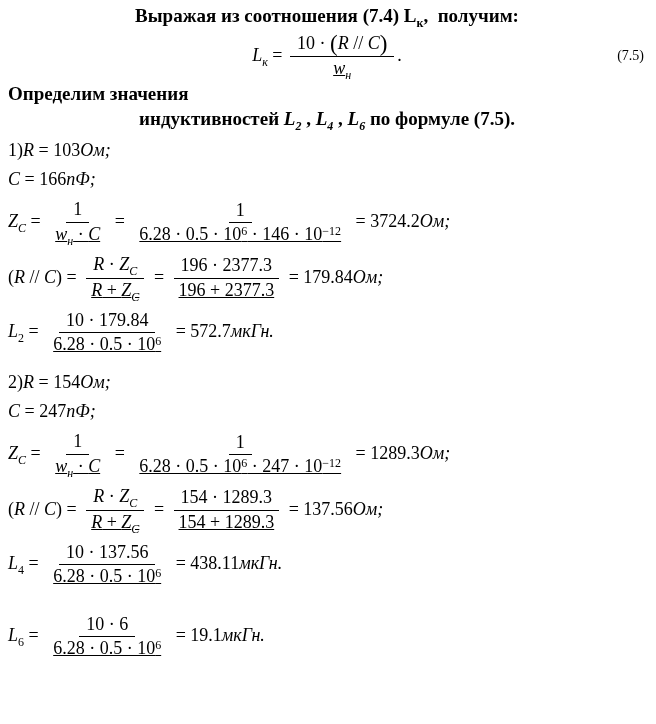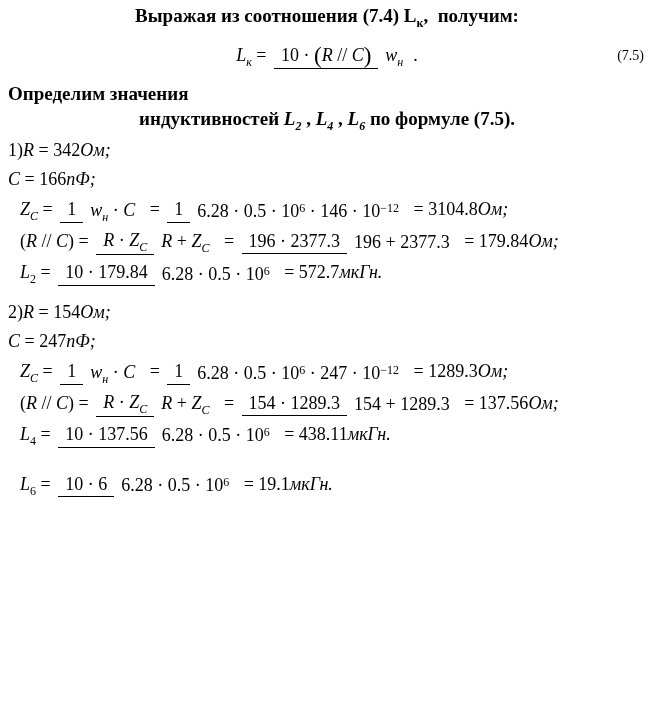--- a/index.html
+++ b/index.html
@@ -13,24 +13,24 @@
   .doc { width: 656px; height: 516px; padding: 3px 10px 0 8px; }
   .it { font-style: italic; }
   sub { font-size: 12px; line-height: 1; vertical-align: -5px; }
   sup { font-size: 12px; line-height: 1; vertical-align: 5px; }
   .title { text-align: center; font-weight: bold; font-size: 19px; padding-top: 2px; }
   .eqrow { position: relative; height: 54px; display: flex; align-items: center; justify-content: center; }
   .eqnum { position: absolute; right: 2px; top: 19px; font-weight: normal; font-size: 14px; }
   .noteR { padding-right: 16px; font-weight: bold; font-size: 19px; }
   .noteC { text-align: center; font-weight: bold; font-size: 19px; margin: 2px 0 4px 0; }
   .sln { margin: 8px 0; }
-  .fln { margin: 7px 12px; }
-  .fr { display: inline-flex; flex-direction: row; align-items: center; vertical-align: middle; margin: 0 3px; text-align: left; }
+  .fln { margin: 7px 0; }
+  .fr { display: inline-flex; flex-direction: column; align-items: center; vertical-align: middle; margin: 0 3px; text-align: left; }
   .nu { display: block; border-bottom: 1px solid #000; padding: 0 7px 1px 7px; }
-  .de { display: block; padding: 1px 7px 0 7px; }
+  .de { display: block; padding: 1px 7px 0 7px; text-decoration: underline; }
   .bigp { font-size: 23px; line-height: 1; vertical-align: -2px; }
   .case2 { margin-top: 16px; }
   .case3 { margin-top: 26px; }
 </style>
 </head>
 <body>
 
 <div class="doc">
 
   <div class="title"><span>Выражая из соотношения (7.4) L</span><sub>к</sub><span>,&nbsp; получим:</span></div>
@@ -41,29 +41,29 @@
           <span class="de"><span class="it">w</span><sub class="it">н</sub></span>
         </span><span>.</span></span>
     <span class="eqnum">(7.5)</span>
   </div>
 
   <div class="noteR">Определим значения</div>
 
   <div class="noteC"><span>индуктивностей </span><span class="it">L</span><sub class="it">2</sub><span> , </span><span class="it">L</span><sub class="it">4</sub><span> , </span><span class="it">L</span><sub class="it">6</sub><span> по формуле (7.5).</span></div>
 
   <div class="case1">
-    <div class="sln"><span>1)</span><span class="it">R</span><span> = </span><span>342</span><span class="it">Ом;</span></div>
+    <div class="sln"><span>1)</span><span class="it">R</span><span> = </span><span>103</span><span class="it">Ом;</span></div>
     <div class="sln"><span class="it">C</span><span> = </span><span>166</span><span class="it">пФ;</span></div>
     <div class="fln"><span class="it">Z</span><sub class="it">C</sub><span> = </span><span class="fr">
           <span class="nu">1</span>
           <span class="de"><span class="it">w</span><sub class="it">н</sub><span> · </span><span class="it">C</span></span>
         </span><span> = </span><span class="fr">
           <span class="nu">1</span>
           <span class="de"><span>6.28 · 0.5 · 10</span><sup>6</sup><span> · 146 · 10</span><sup>−12</sup></span>
-        </span><span> = 3104.8</span><span class="it">Ом;</span></div>
+        </span><span> = 3724.2</span><span class="it">Ом;</span></div>
     <div class="fln"><span>(</span><span class="it">R</span><span> // </span><span class="it">C</span><span>)</span><span> = </span><span class="fr">
           <span class="nu"><span class="it">R</span><span> · </span><span class="it">Z</span><sub class="it">C</sub></span>
           <span class="de"><span class="it">R</span><span> + </span><span class="it">Z</span><sub class="it">C</sub></span>
         </span><span> = </span><span class="fr">
           <span class="nu">196 · 2377.3</span>
           <span class="de">196 + 2377.3</span>
         </span><span> = 179.84</span><span class="it">Ом;</span></div>
     <div class="fln"><span class="it">L</span><sub>2</sub><span> = </span><span class="fr">
           <span class="nu">10 · 179.84</span>
           <span class="de"><span>6.28 · 0.5 · 10</span><sup>6</sup></span>

